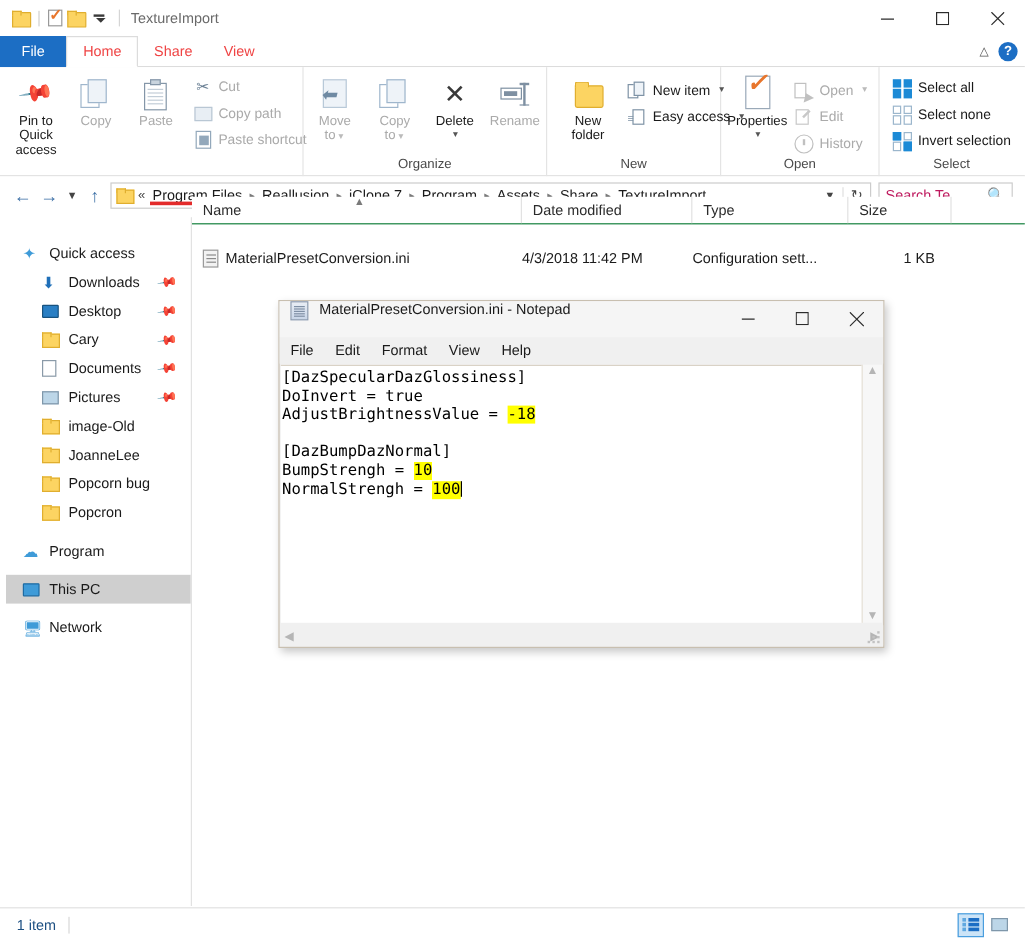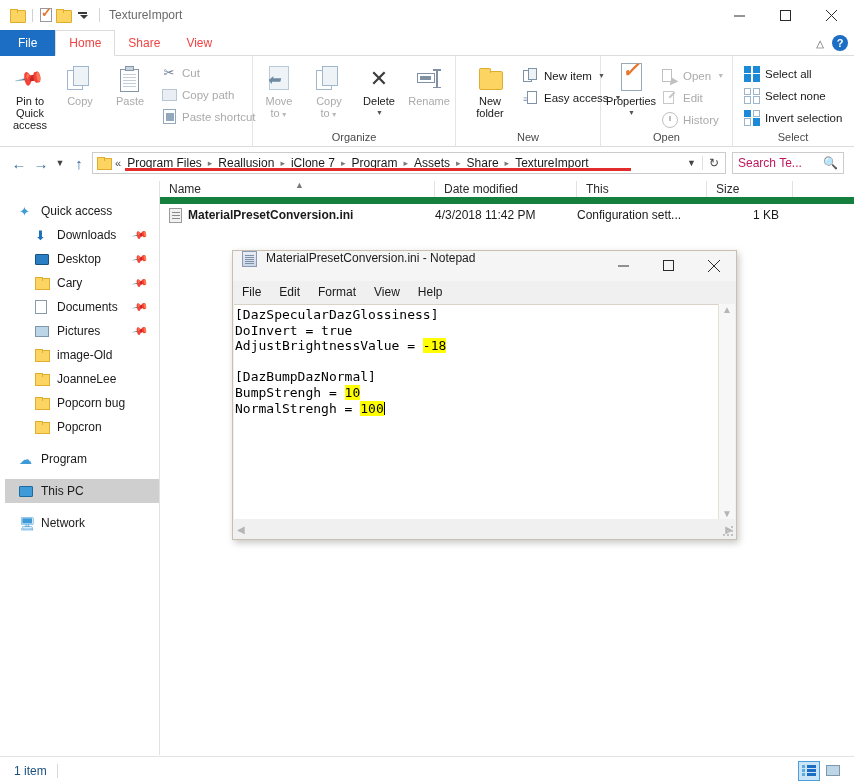--- a/index.html
+++ b/index.html
@@ -235,22 +235,22 @@
   #searchbox {
     width: 112px; height: 22px; border: 1px solid #cccccc; background:#fff;
     display: flex; align-items: center; justify-content: space-between;
     margin-right: 10px; padding: 0 5px;
   }
   #searchbox span { font-size: 12px; color: #be185d; }
   .magnifier { font-size: 12px; color: #2a2a2a; }
 
   
   #colhdr {
-    position: absolute; left: 160px; top: 181px; width: 694px; height: 23px;
-    background: #ffffff; border-bottom: 7px solid #15803d; display: flex;
+    position: absolute; left: 160px; top: 164px; width: 694px; height: 23px;
+    background: #ffffff; border-bottom: 1px solid #15803d; display: flex;
   }
   .col {
     font-size: 12px; color: #2b2b2b; display: flex; align-items: center;
     padding-left: 9px; border-right: 1px solid #e2e2e2; position: relative;
   }
   .col.n { width: 275px; }
   .col.d { width: 142px; }
   .col.t { width: 130px; }
   .col.s { width: 86px; }
   .col.x { width: 61px; border-right: none; }
@@ -288,21 +288,21 @@
   .pc-ico { width:14px;height:11px;background:#3f9bd8;border:1px solid #1d6ba3;border-radius:1px;}
   .net-ico { color:#3f9bd8; font-size:13px; }
 
   
   #filelist {
     position: absolute; left: 160px; top: 204px; width: 694px; height: 551px;
     background: #ffffff;
   }
   .frow { height: 22px; display: flex; align-items: center; }
   .fcell { font-size: 12px; color: #1a1a1a; }
-  .fcell.n { width: 275px; padding-left: 9px; display:flex; align-items:center; gap:6px;font-weight:bold;}
+  .fcell.n { width: 275px; padding-left: 9px; display:flex; align-items:center; gap:6px;}
   .fcell.d { width: 142px; }
   .fcell.t { width: 130px; }
   .fcell.s { width: 86px; text-align: right; padding-right: 14px;}
   .ini-ico { width:13px;height:15px;background:#f2f2f2;border:1px solid #9a9a9a; position:relative;}
   .ini-ico::after{content:"";position:absolute;left:2px;top:3px;width:8px;height:1px;background:#8a8a8a;
     box-shadow:0 3px 0 #8a8a8a,0 6px 0 #8a8a8a;}
 
   
   #statusbar {
     position: absolute; left: 0; bottom: 0; width: 854px; height: 28px;
@@ -665,21 +665,21 @@
       <span class="magnifier">🔍</span>
     </div>
   </div>
 
   <div id="colhdr">
     <div class="col n">
       <span>Name</span>
       <span id="sort-caret">▲</span>
     </div>
     <div class="col d">Date modified</div>
-    <div class="col t">This</div>
+    <div class="col t">Type</div>
     <div class="col s">Size</div>
     <div class="col x"></div>
   </div>
 
   <div id="sidebar">
     <div class="nav-item">
       <span class="ni-ico star-ico">✦</span>
       <span class="ni-lbl">Quick access</span>
     </div>
     <div class="nav-item indent">

